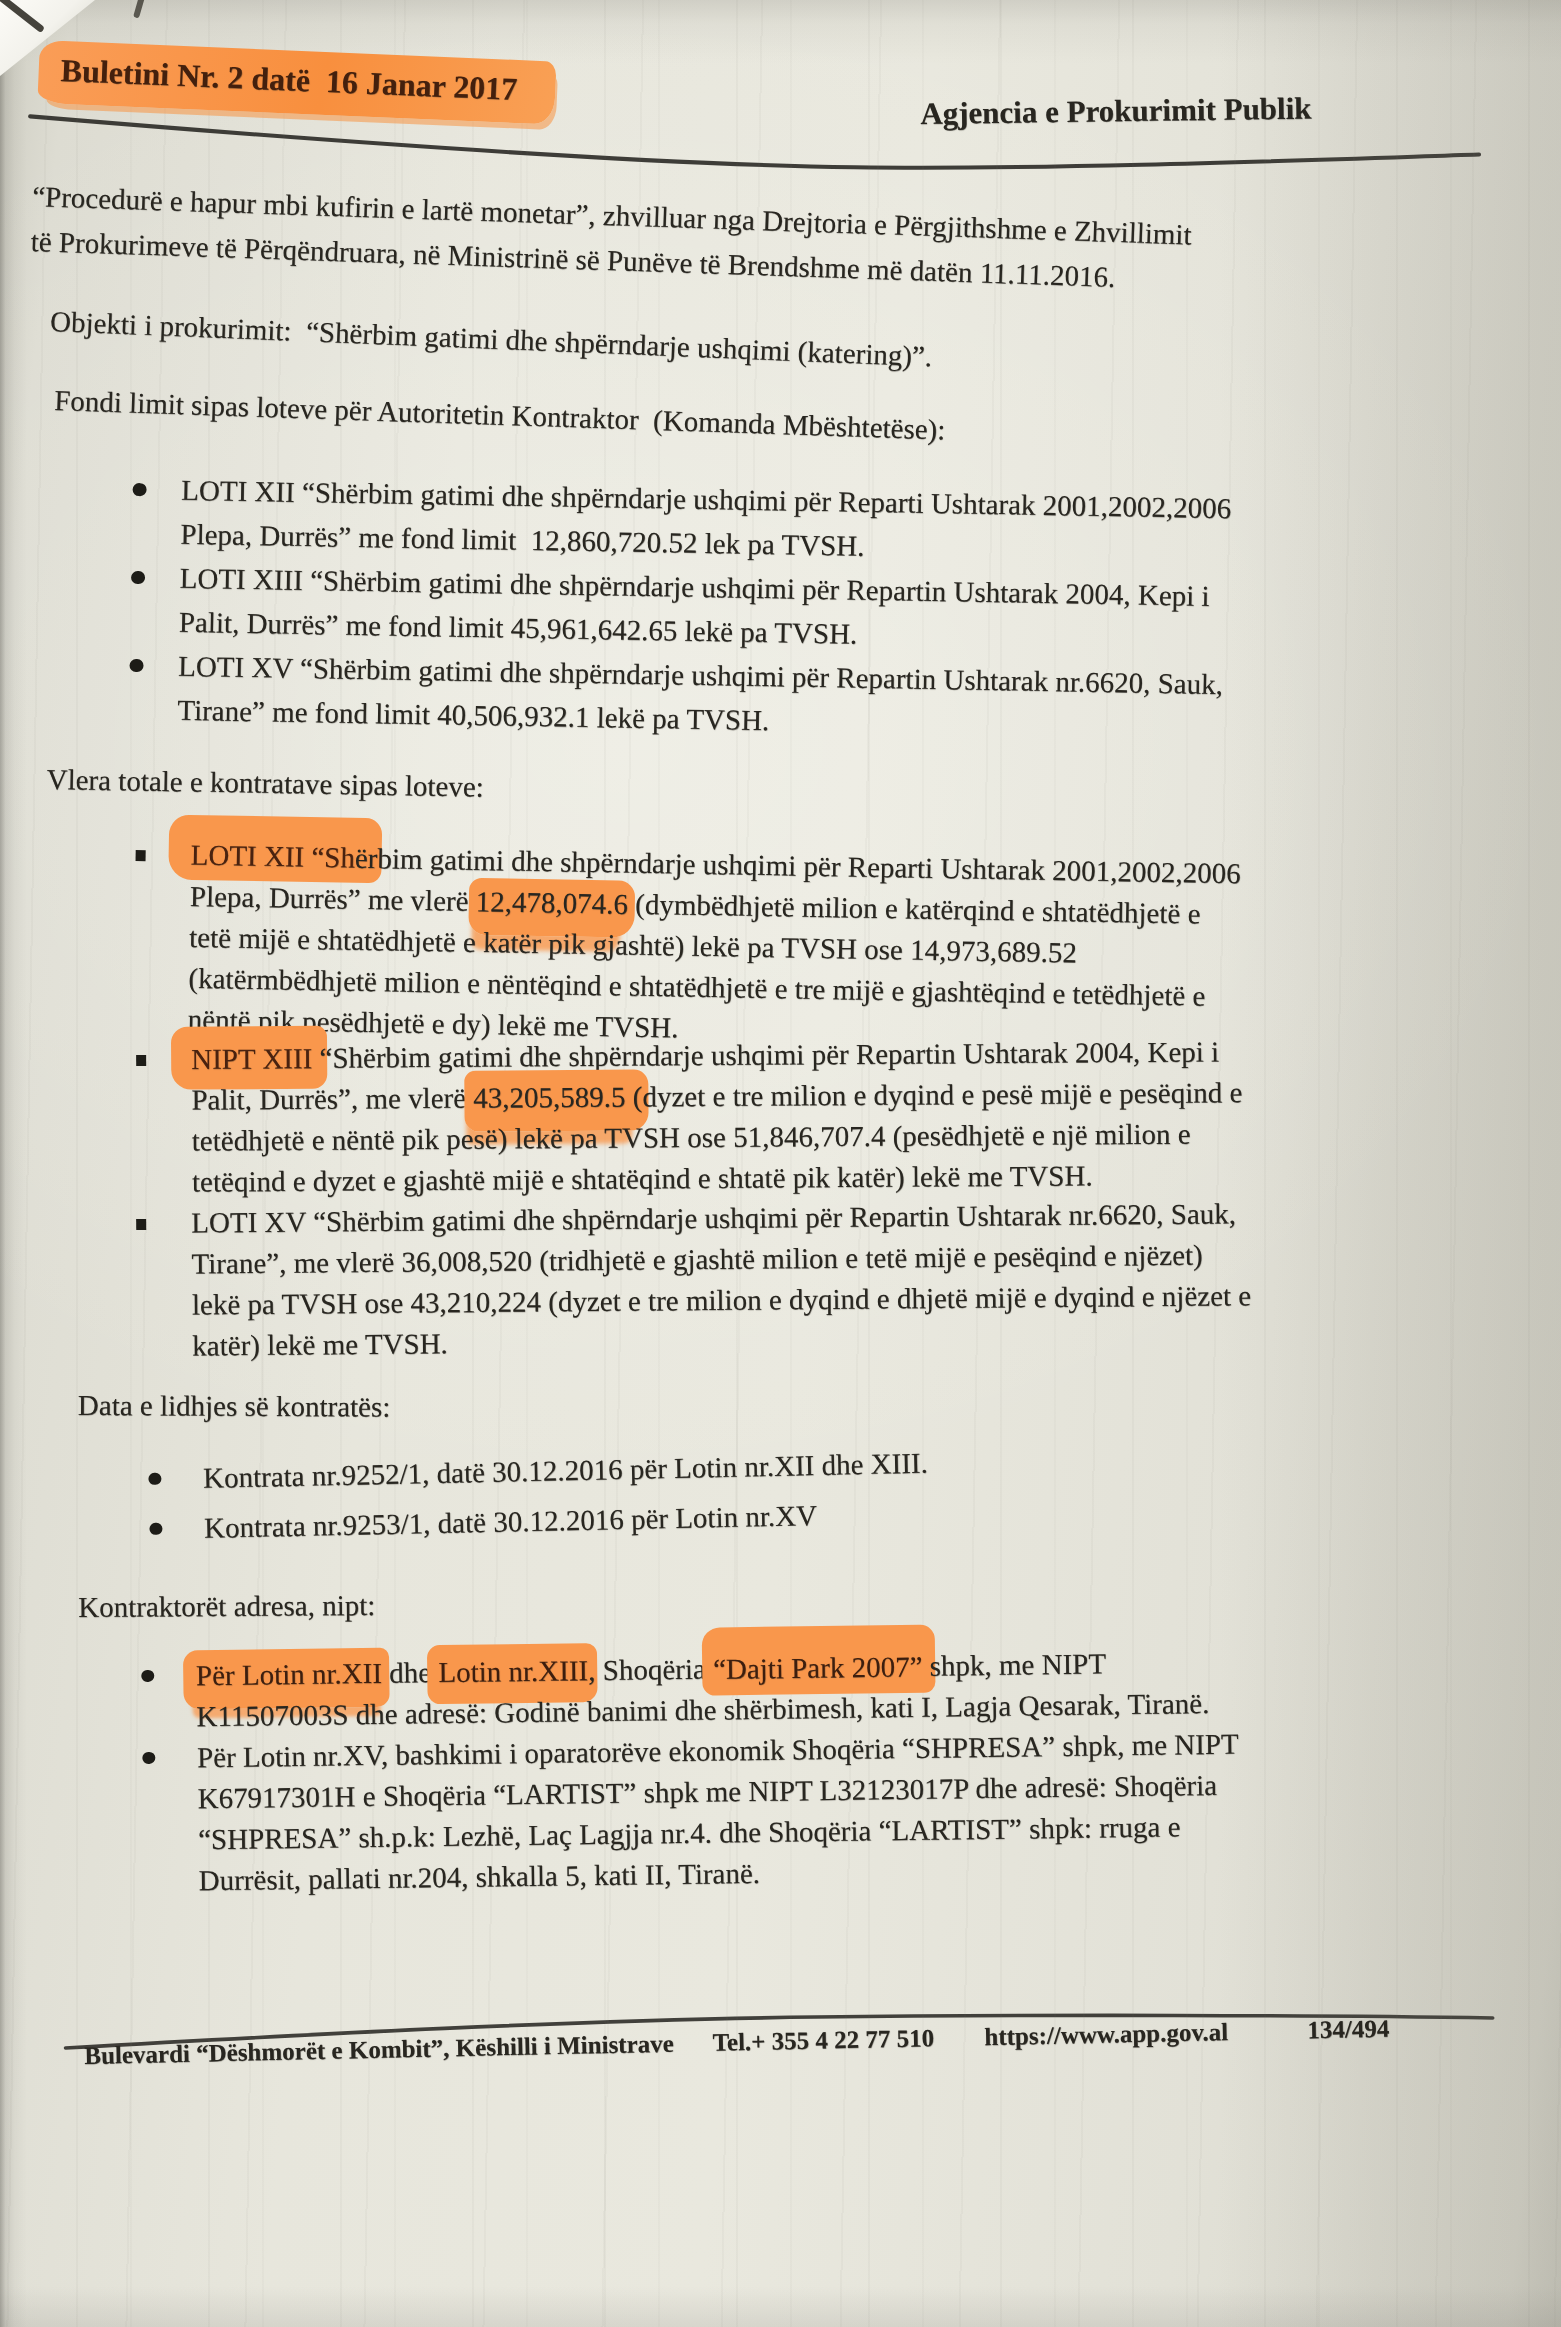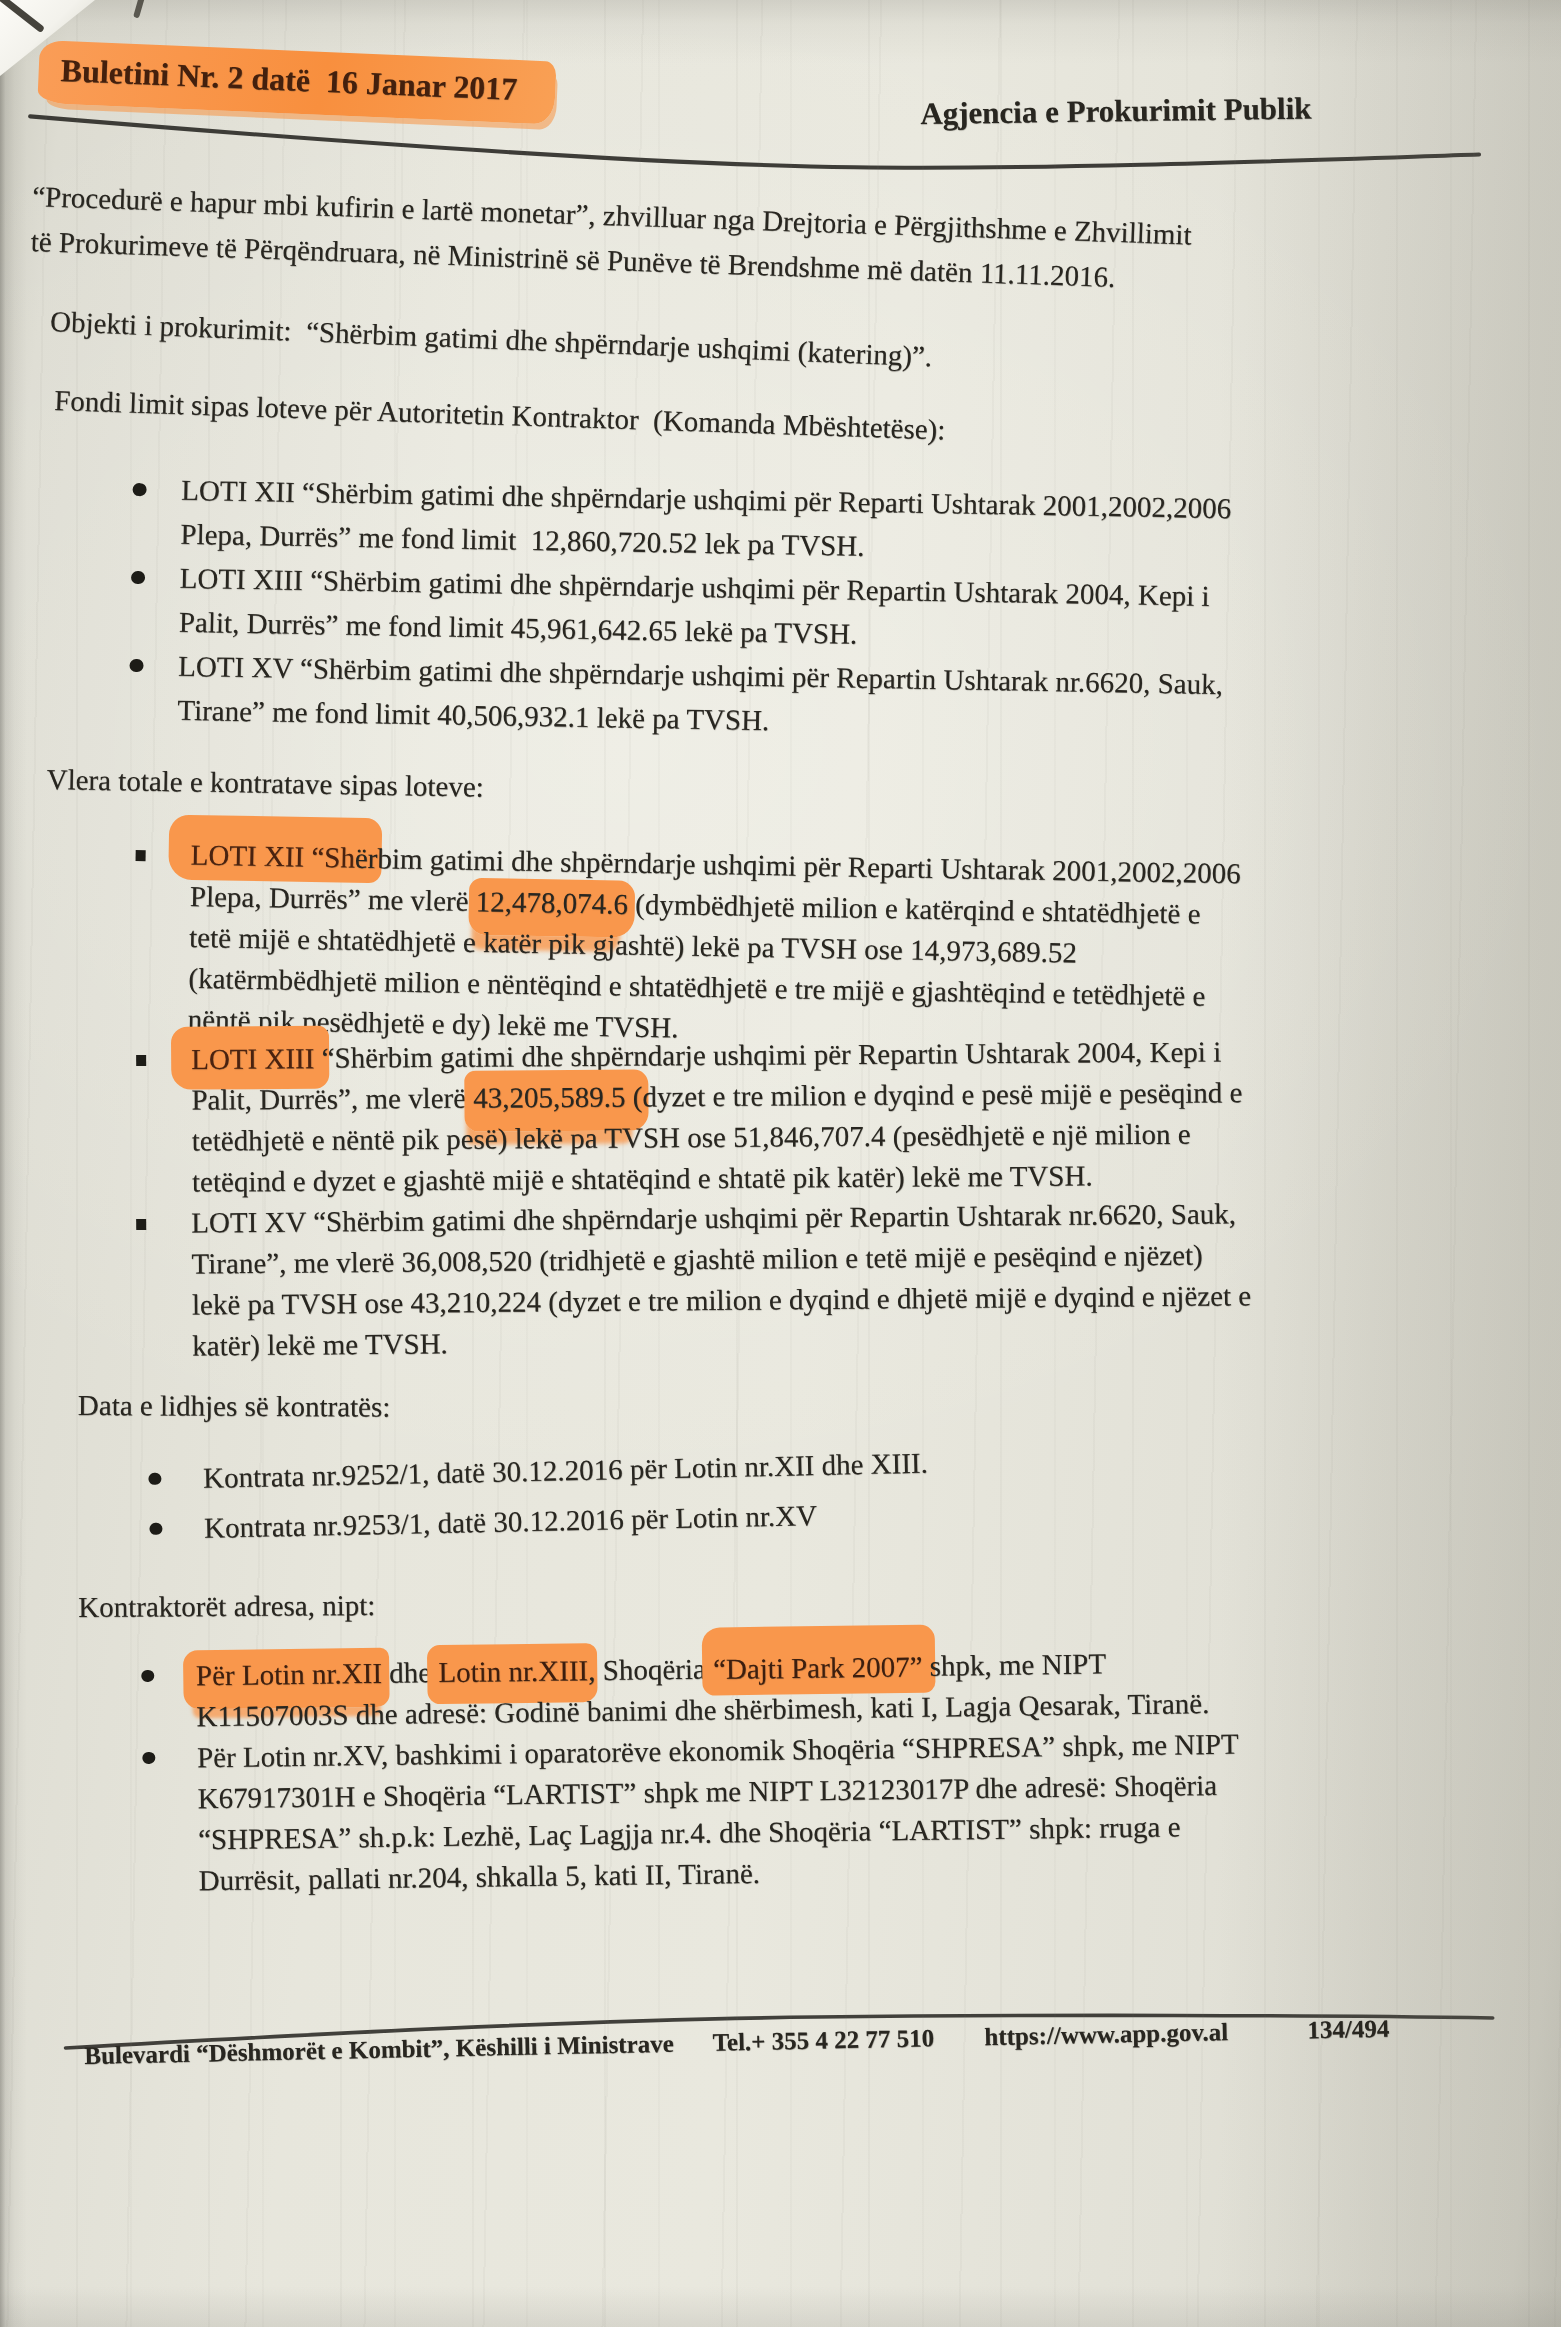--- a/index.html
+++ b/index.html
@@ -185,21 +185,21 @@
         <span class="mk mk-lot12">LOTI XII “Sh</span><span>ërbim gatimi dhe shpërndarje ushqimi për Reparti Ushtarak 2001,2002,2006</span><br>
         <span>Plepa, Durrës” me vlerë </span><span class="mk mk-val12">12,478,074.6</span><span> (dymbëdhjetë milion e katërqind e shtatëdhjetë e</span><br>
         <span>tetë mijë e shtatëdhjetë e katër pik gjashtë) lekë pa TVSH ose 14,973,689.52</span><br>
         <span>(katërmbëdhjetë milion e nëntëqind e shtatëdhjetë e tre mijë e gjashtëqind e tetëdhjetë e</span><br>
         <span>nëntë pik pesëdhjetë e dy) lekë me TVSH.</span>
       </span>
     </div>
     <div class="li" style="transform:rotate(-0.4deg);">
       <span class="bullet-square" style="margin-right:45px;"></span>
       <span class="li-text">
-        <span class="mk mk-lot13">LOTI XIII</span><span> “Shërbim gatimi dhe shpërndarje ushqimi për Repartin Ushtarak 2004, Kepi i</span><br>
+        <span class="mk mk-lot13">NIPT XIII</span><span> “Shërbim gatimi dhe shpërndarje ushqimi për Repartin Ushtarak 2004, Kepi i</span><br>
         <span>Palit, Durrës”, me vlerë </span><span class="mk mk-val13">43,205,589.5 (</span><span>dyzet e tre milion e dyqind e pesë mijë e pesëqind e</span><br>
         <span>tetëdhjetë e nëntë pik pesë) lekë pa TVSH ose 51,846,707.4 (pesëdhjetë e një milion e</span><br>
         <span>tetëqind e dyzet e gjashtë mijë e shtatëqind e shtatë pik katër) lekë me TVSH.</span>
       </span>
     </div>
     <div class="li" style="transform:rotate(-0.5deg);">
       <span class="bullet-square" style="margin-right:45px;"></span>
       <span class="li-text">
         <span>LOTI XV “Shërbim gatimi dhe shpërndarje ushqimi për Repartin Ushtarak nr.6620, Sauk,</span><br>
         <span>Tirane”, me vlerë 36,008,520 (tridhjetë e gjashtë milion e tetë mijë e pesëqind e njëzet)</span><br>

